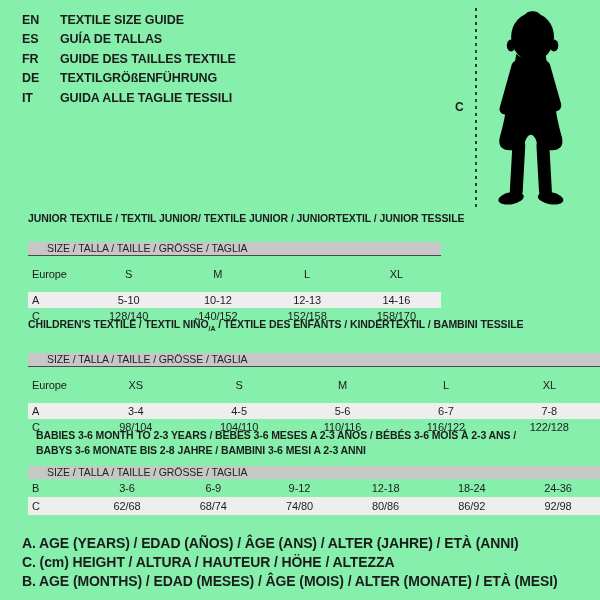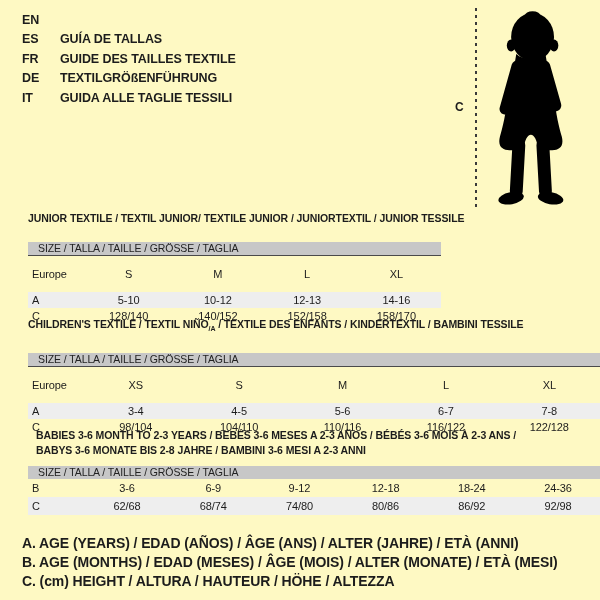--- a/index.html
+++ b/index.html
@@ -3,21 +3,21 @@
 <meta charset="utf-8">
 <style>
   :root{
     --ink:#1c1c1c;
     --bar-bg:#c7c7c7;
     --alt-bg:#eeeeee;
     --rule:#4a4a4a;
   }
   html,body{margin:0;padding:0;background:#fff;}
   .canvas{
-    position:relative;width:600px;height:600px;background:#fef9c3;overflow:hidden;
+    position:relative;width:600px;height:600px;background:#86efac;overflow:hidden;
     font-family:"Liberation Sans",sans-serif;color:var(--ink);
     -webkit-font-smoothing:antialiased;letter-spacing:-0.1px;
   }
   
   .lang-list{position:absolute;left:22px;top:11px;}
   .lang-row{display:flex;line-height:19.4px;font-weight:bold;font-size:12.5px;}
   .lang-code{width:38px;flex:0 0 38px;}
   .lang-title{white-space:nowrap;}
   
   .height-line{
@@ -26,21 +26,21 @@
   }
   .height-label{position:absolute;left:455px;top:100px;font-size:12px;font-weight:bold;}
   .baby-svg{position:absolute;left:487px;top:6px;}
   
   .tbl{position:absolute;left:28px;}
   .tbl-title{
     margin:0;font-size:10.5px;font-weight:bold;line-height:14px;white-space:nowrap;
   }
   .size-bar{
     margin-top:17px;background:var(--bar-bg);height:13px;line-height:13px;
-    font-size:10.5px;padding-left:10px;color:#222;white-space:nowrap;
+    font-size:10.5px;padding-left:19px;color:#222;white-space:nowrap;
   }
   .size-bar.with-rule{border-bottom:1px solid var(--rule);}
   .row{display:flex;align-items:center;font-size:11px;}
   .head-row{height:36px;}
   .data-row{height:16px;}
   .tall-row{height:18px;}
   .row.alt{background:var(--alt-bg);}
   .c0{flex:0 0 52px;padding-left:4px;text-align:left;}
   .col{flex:1;text-align:center;white-space:nowrap;}
   .sub{font-size:7px;vertical-align:sub;}
@@ -51,20 +51,21 @@
   .note-line{white-space:nowrap;}
 </style>
 </head>
 <body>
 
 <div class="canvas">
 
   <div class="lang-list">
     <div class="lang-row">
       <span class="lang-code">EN</span>
+      <span class="lang-title">TEXTILE SIZE GUIDE</span>
     </div>
     <div class="lang-row">
       <span class="lang-code">ES</span>
       <span class="lang-title">GUÍA DE TALLAS</span>
     </div>
     <div class="lang-row">
       <span class="lang-code">FR</span>
       <span class="lang-title">GUIDE DES TAILLES TEXTILE</span>
     </div>
     <div class="lang-row">
@@ -178,17 +179,17 @@
       <span class="col">68/74</span>
       <span class="col">74/80</span>
       <span class="col">80/86</span>
       <span class="col">86/92</span>
       <span class="col">92/98</span>
     </div>
   </section>
 
   <div class="notes">
     <div class="note-line">A. AGE (YEARS) / EDAD (AÑOS) / ÂGE (ANS) / ALTER (JAHRE) / ETÀ (ANNI)</div>
+    <div class="note-line">C. (cm) HEIGHT / ALTURA / HAUTEUR / HÖHE / ALTEZZA</div>
     <div class="note-line">B. AGE (MONTHS) / EDAD (MESES) / ÂGE (MOIS) / ALTER (MONATE) / ETÀ (MESI)</div>
-    <div class="note-line">C. (cm) HEIGHT / ALTURA / HAUTEUR / HÖHE / ALTEZZA</div>
   </div>
 
 </div>
 
 </body></html>

